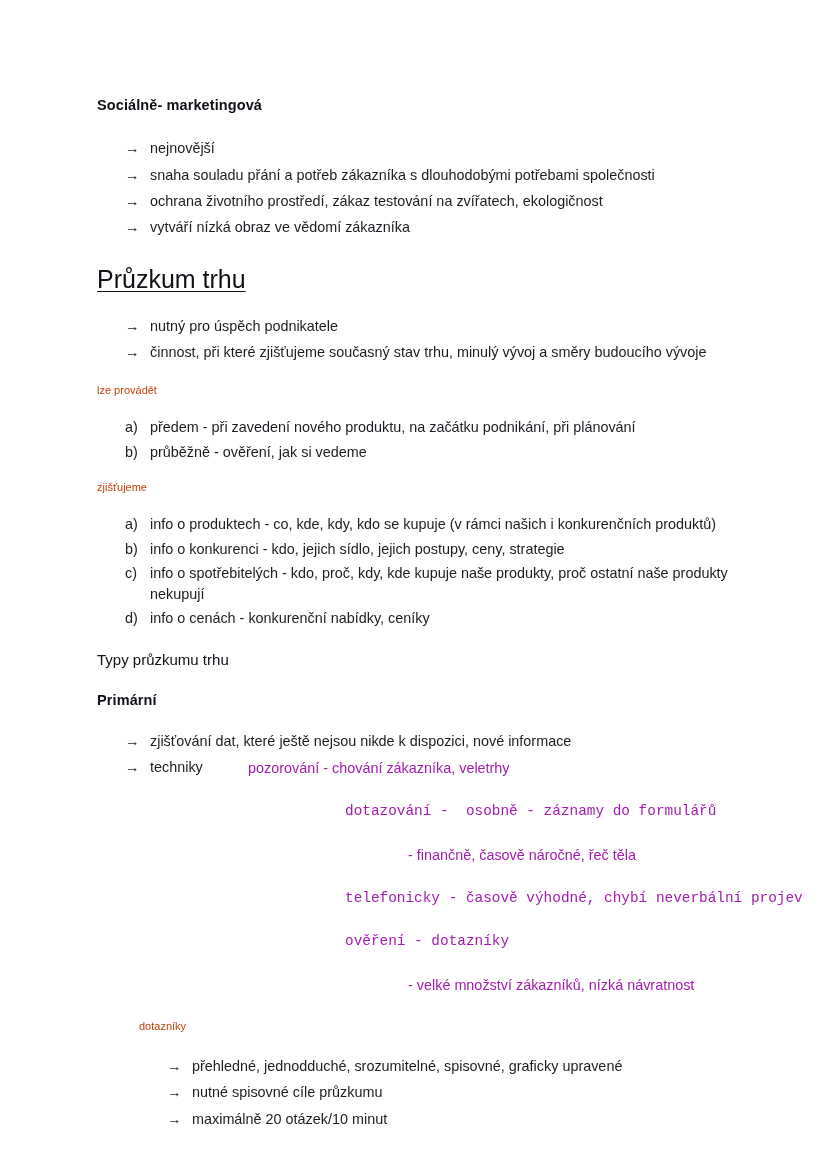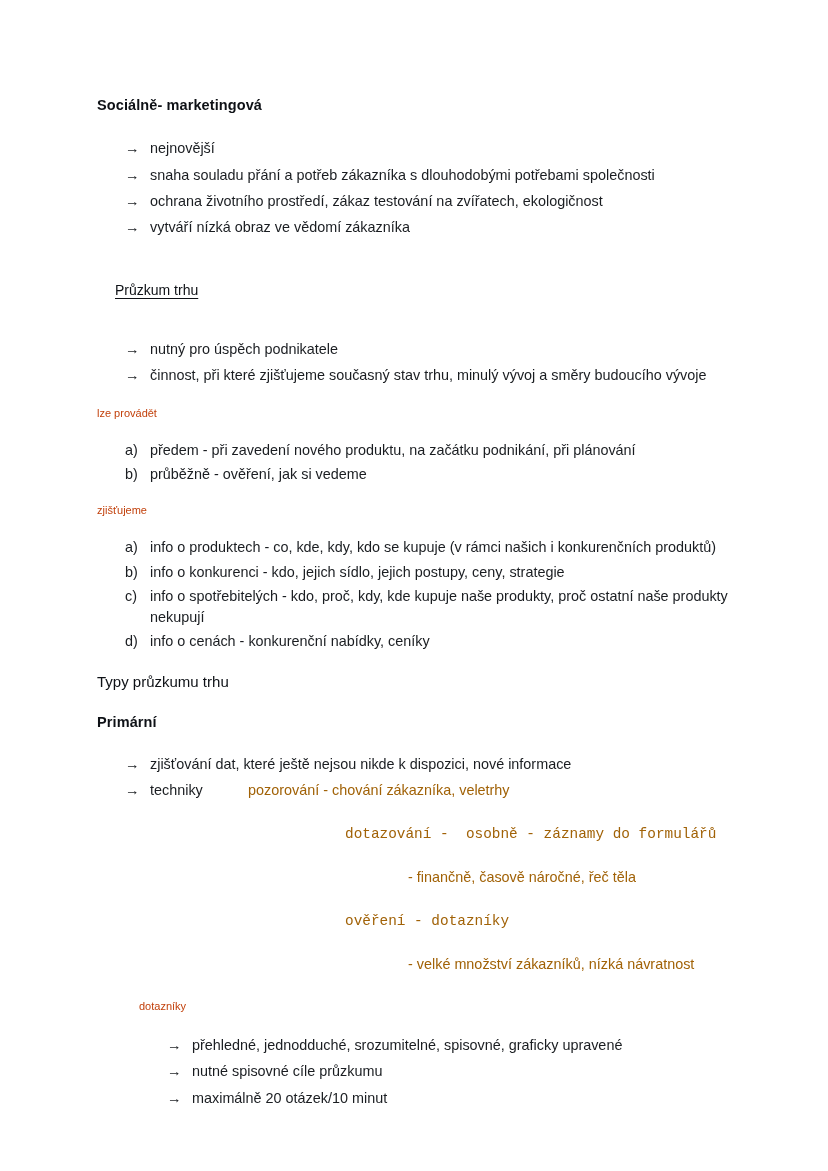--- a/index.html
+++ b/index.html
@@ -32,24 +32,24 @@
   
   .h-bold {
     font-size: 14.5px;
     font-weight: 700;
     line-height: 1.25;
     letter-spacing: 0.1px;
     margin: 0;
     color: #0e1116;
   }
   .h-underline {
-    font-size: 14px;
+    font-size: 25px;
     font-weight: 400;
     line-height: 1.2;
-    margin: 18px;
+    margin: 0;
     color: #0e1116;
     text-decoration: underline;
     text-underline-offset: 3px;
     text-decoration-thickness: 1.4px;
     display: inline-block;
   }
   .h-plain {
     font-size: 15px;
     font-weight: 400;
     line-height: 1.2;
@@ -112,21 +112,21 @@
     font-size: 14.4px;
     line-height: 1.42;
     color: #1a1d21;
   }
 
   
   .tech-block { position: relative; }
   .tech-row {
     font-size: 14.4px;
     line-height: 1.42;
-    color: #a16207;
+    color: #a21caf;
     white-space: pre;
   }
   .ind-1   { margin-left: 151px; }
   .ind-2   { margin-left: 311px; }
   .ind-3   { margin-left: 248px; font-family: Liberation Mono, monospace; }
   .ind-4   { margin-left: 42px; }
 
   .row-gap-lg { margin-top: 23px; }
 
   
@@ -255,20 +255,21 @@
       </li>
     </ul>
 
     <div class="tech-block">
       <div class="tech-row ind-1" style="margin-top:-20px;">pozorování - chování zákazníka, veletrhy</div>
 
       <div class="tech-row ind-3 row-gap-lg">dotazování -  osobně - záznamy do formulářů</div>
 
       <div class="tech-row ind-2 row-gap-lg">- finančně, časově náročné, řeč těla</div>
 
+      <div class="tech-row ind-3 row-gap-lg">telefonicky - časově výhodné, chybí neverbální projev</div>
 
       <div class="tech-row ind-3 row-gap-lg">ověření - dotazníky</div>
 
       <div class="tech-row ind-2 row-gap-lg">- velké množství zákazníků, nízká návratnost</div>
     </div>
   </div>
 
   <div class="sp-24"></div>
 
   <div>

